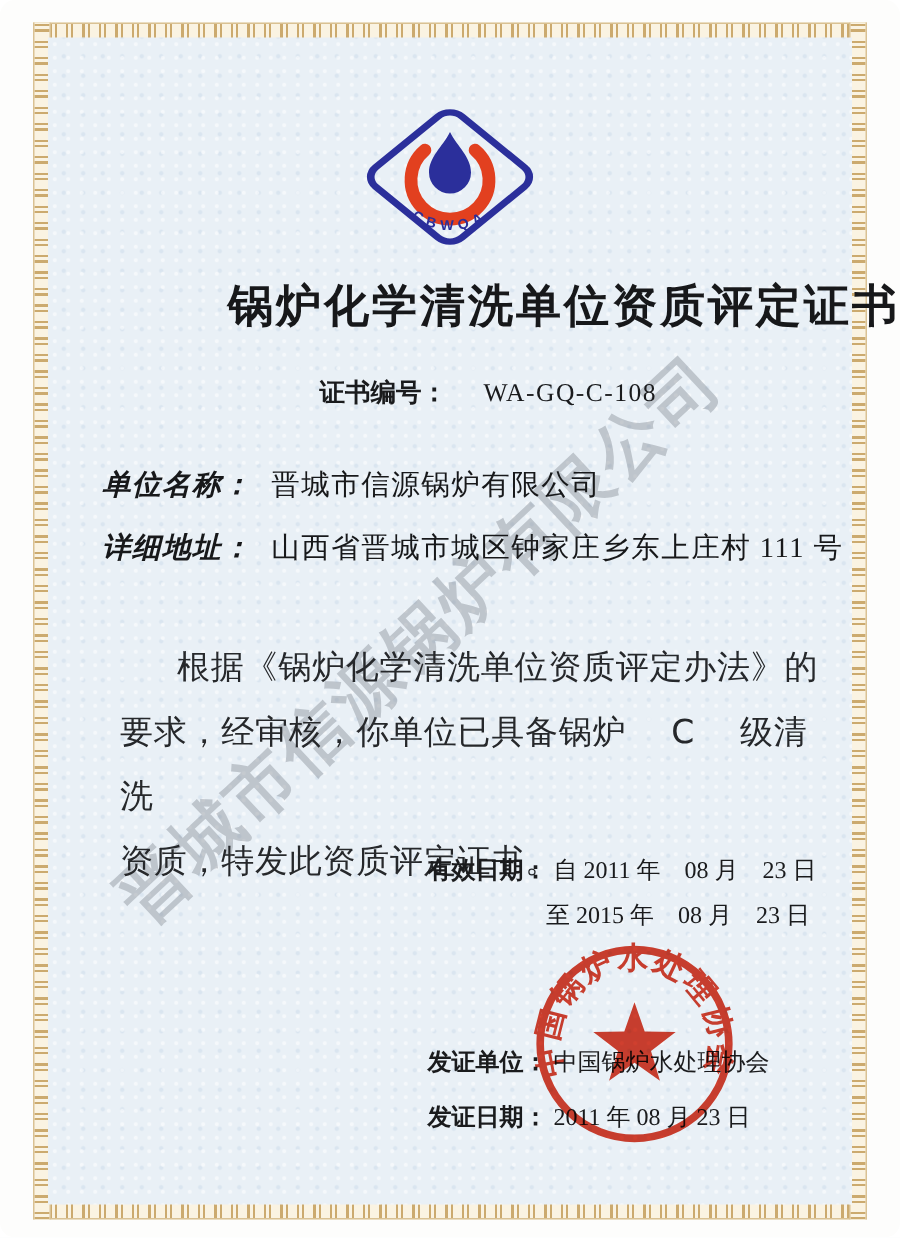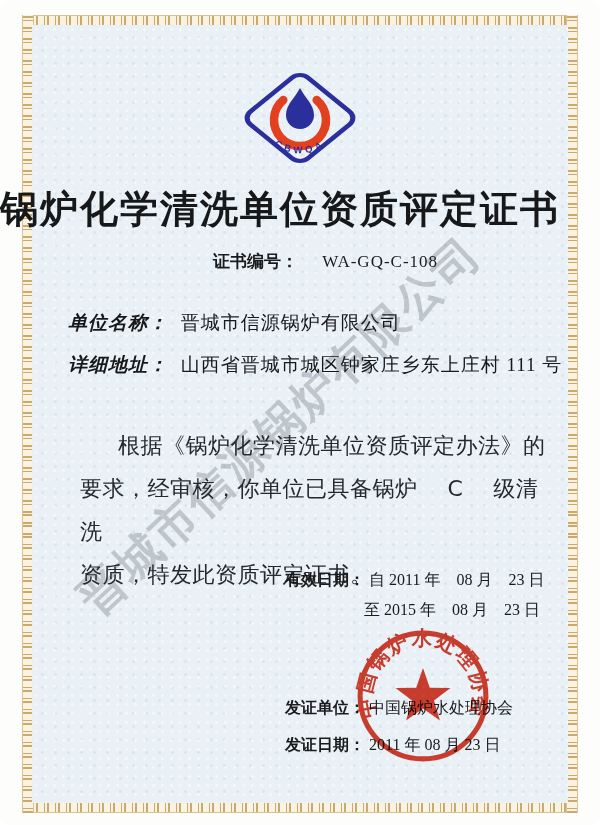--- a/index.html
+++ b/index.html
@@ -45,22 +45,22 @@
     transform:rotate(-43deg);
     font-family:"DejaVu Sans","Liberation Sans",sans-serif;
     font-weight:700;font-size:46px;letter-spacing:2px;
     color:rgba(125,132,142,0.40);
     white-space:nowrap;z-index:1;pointer-events:none;
   }
   
   .content{position:absolute;inset:0;z-index:2;}
   .logo{position:absolute;left:240px;top:66px;}
   .title{
-    position:absolute;left:0;top:184px;width:600px;text-align:left;
-    font-size:38px;font-weight:600;letter-spacing:2px;color:#17181a;
+    position:absolute;left:0;top:184px;width:600px;text-align:right;
+    font-size:30px;font-weight:600;letter-spacing:2px;color:#17181a;
   }
   .certno{position:absolute;left:213px;top:250px;font-size:17px;color:#1a1b1d;}
   .certno .lbl{font-weight:700;}
   .certno .val{letter-spacing:1px;margin-left:20px;}
   .fieldrow{position:absolute;left:68px;font-size:19px;color:#17181a;white-space:nowrap;}
   .fieldrow .lbl{font-weight:700;letter-spacing:1px;font-style:italic;}
   .fieldrow .val{margin-left:8px;letter-spacing:1px;}
   .row-name{top:310px;}
   .row-addr{top:352px;}
   .bodytext{

